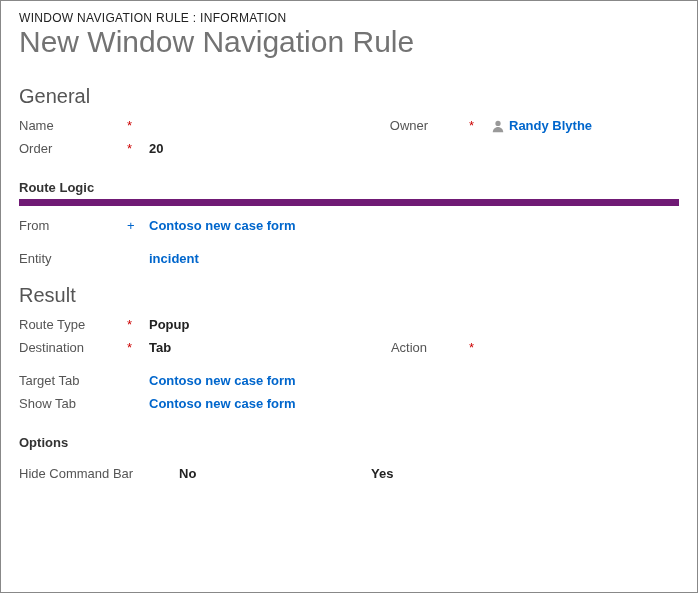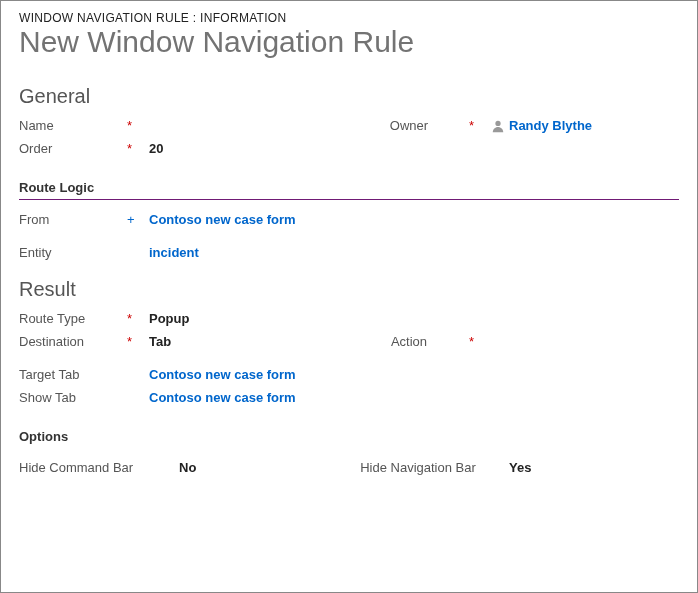--- a/index.html
+++ b/index.html
@@ -30,21 +30,21 @@
     font-size: 20px;
     font-weight: 300;
     color: #555;
     margin: 12px 0 10px 0;
   }
   .subsection-title {
     font-size: 13px;
     font-weight: 600;
     color: #333;
     padding: 6px 0 4px 0;
-    border-bottom: 1px solid #701a75;
+    border-bottom: 7px solid #701a75;
     margin-bottom: 12px;
   }
   .row {
     display: flex;
     font-size: 13px;
     margin-bottom: 8px;
     align-items: center;
   }
   .field {
     display: flex;
@@ -204,18 +204,17 @@
   <div class="spacer"></div>
   <div class="subsection-title" style="border-bottom:none">Options</div>
 
   <div class="row">
     <div class="field">
       <span class="field-label" style="width:138px">Hide Command Bar</span>
       <span class="noreq"></span>
       <span class="field-value">No</span>
     </div>
     <div class="field-right">
-      <span class="field-label" style="width:138px">Hide Navigation Bar</span>
       <span class="noreq"></span>
       <span class="field-value">Yes</span>
     </div>
   </div>
 </div>
 
 </body></html>

